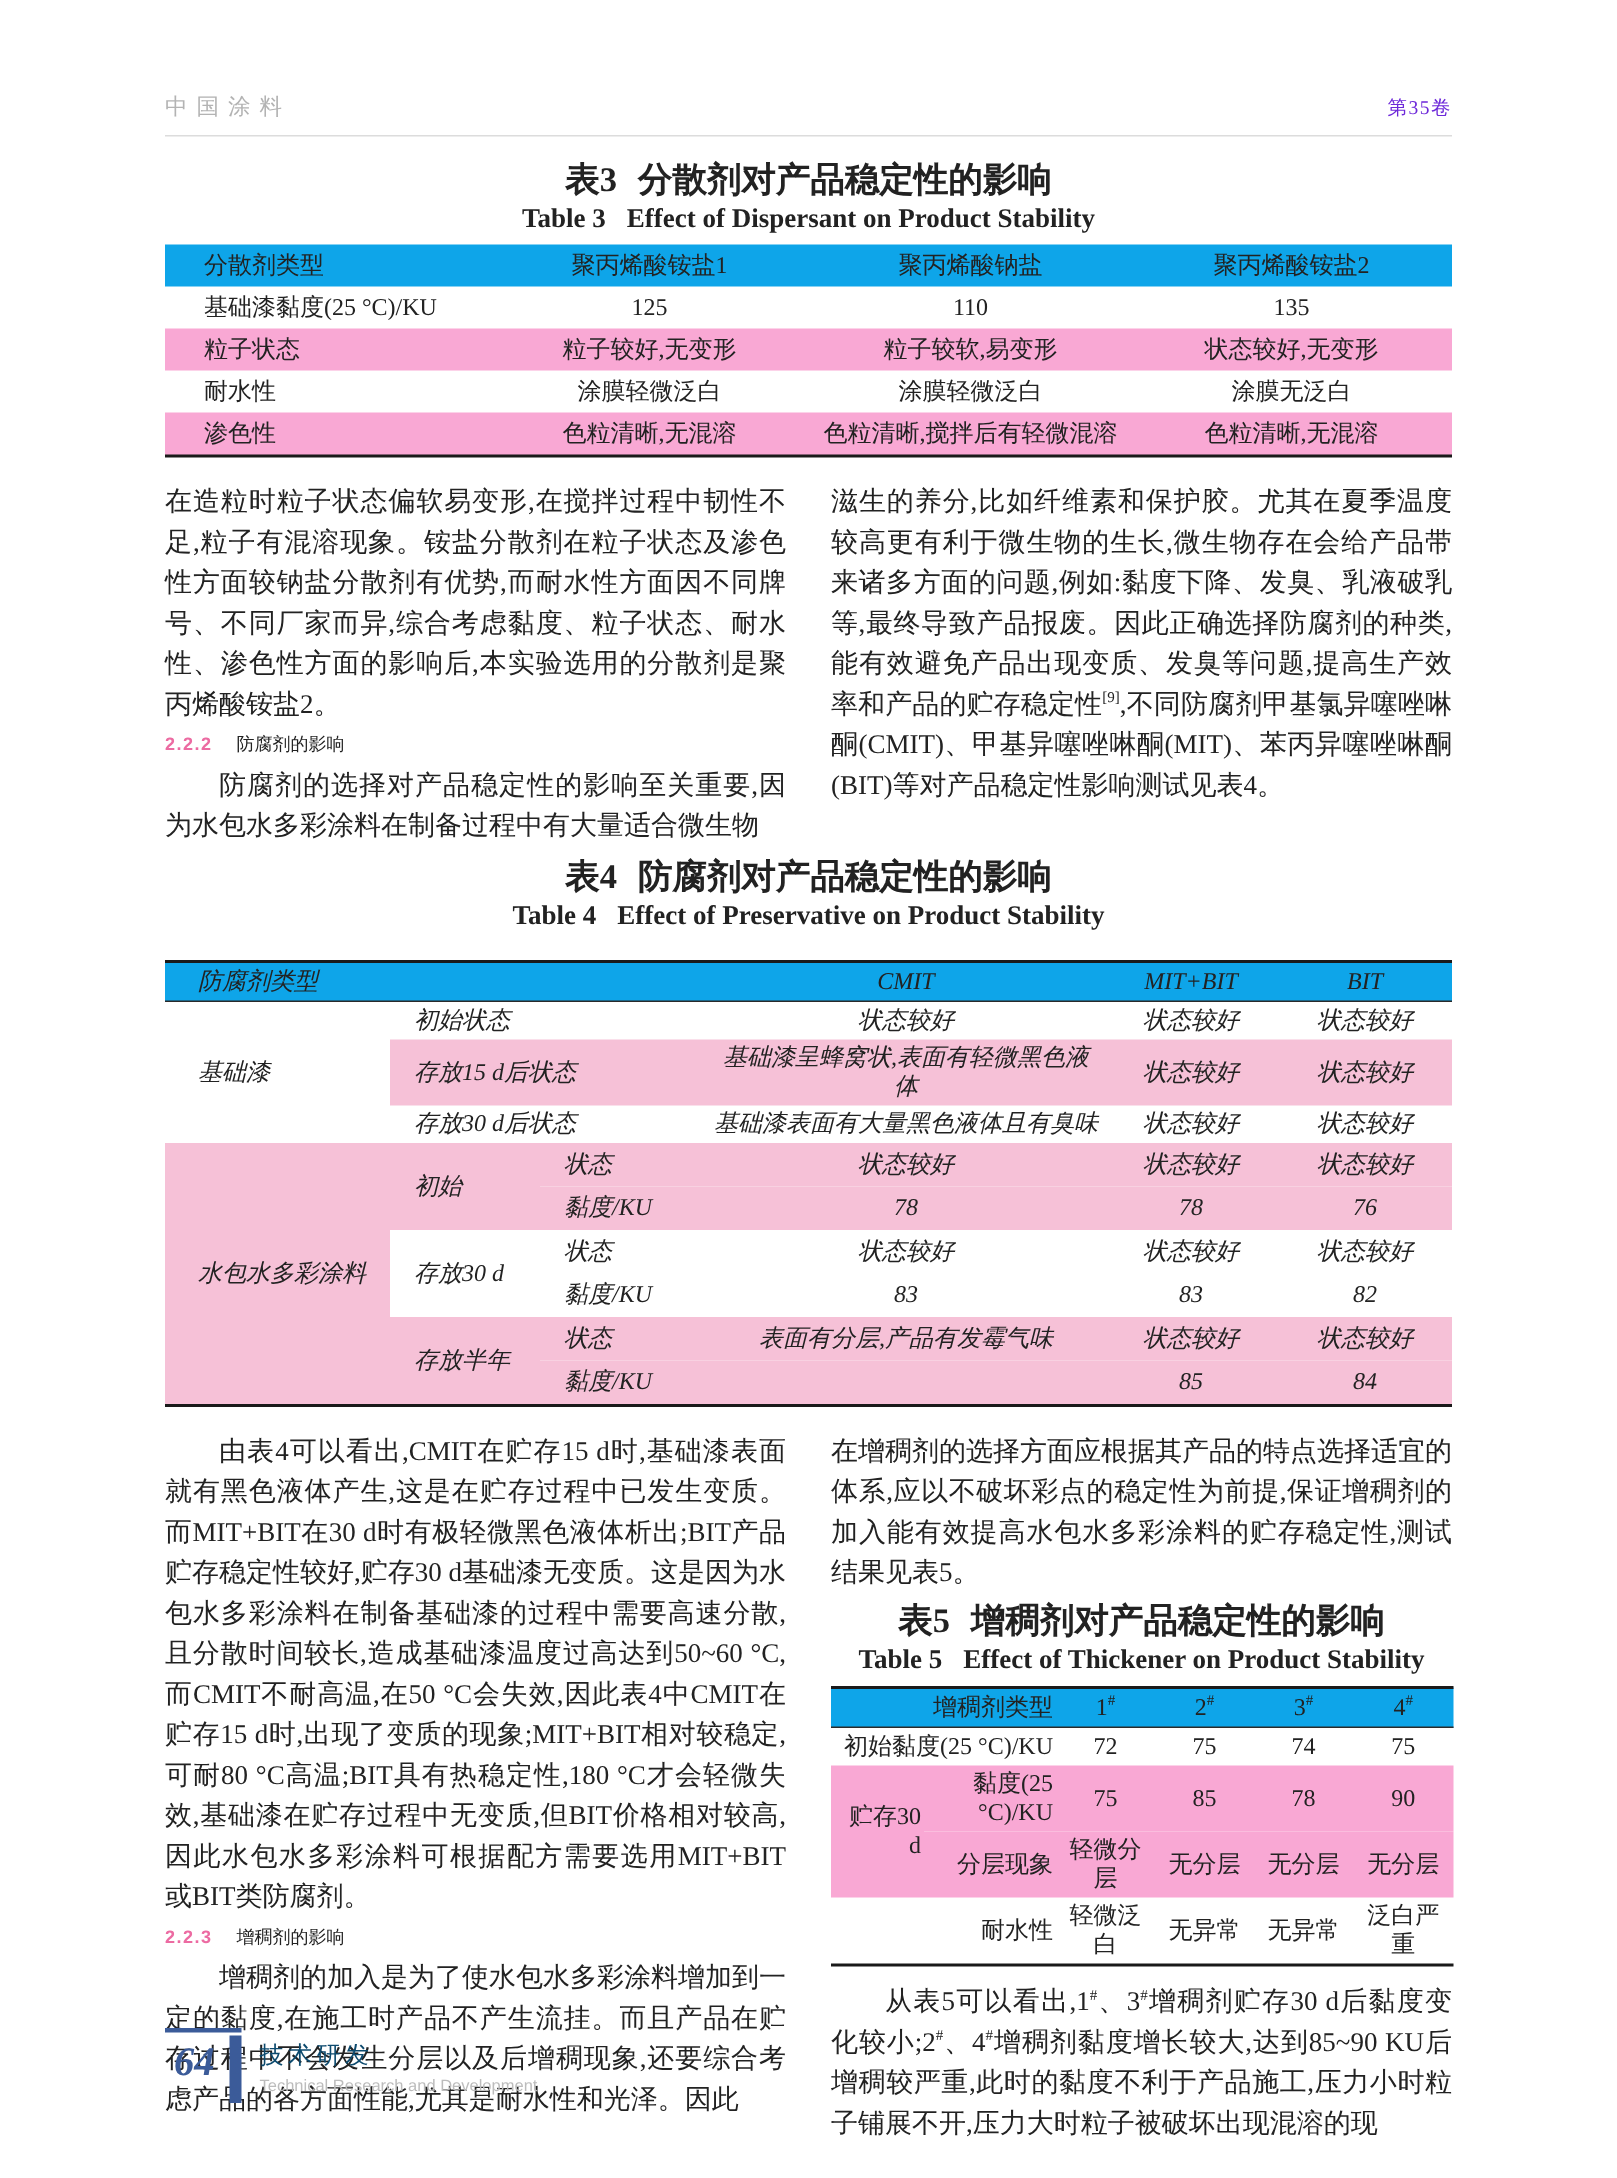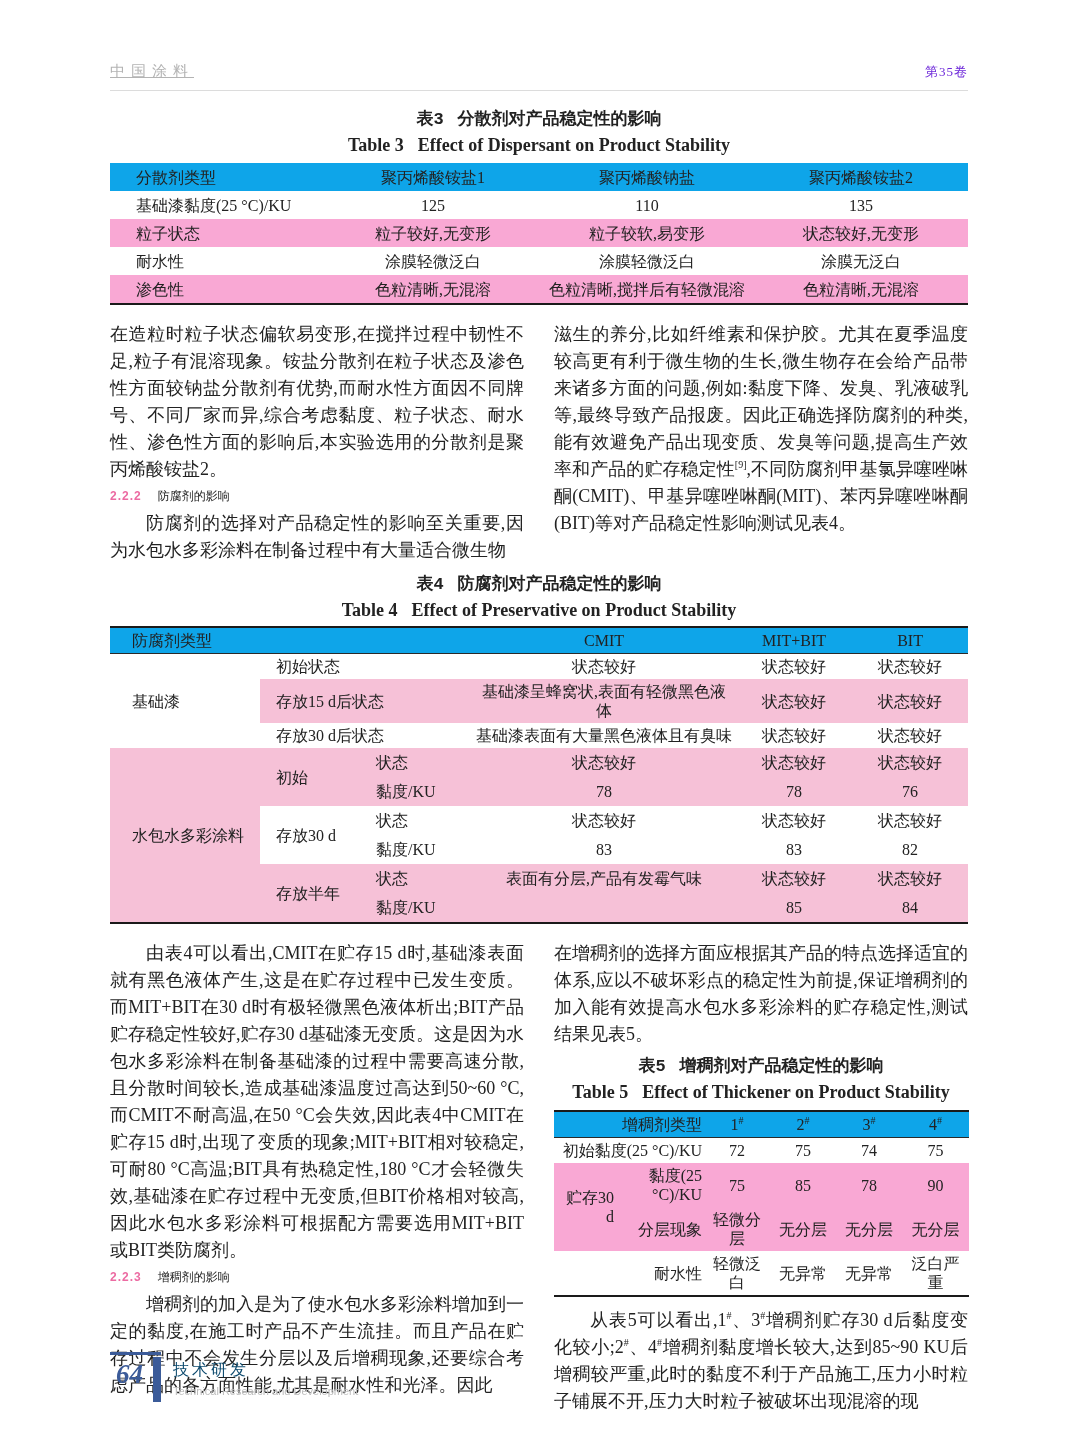--- a/index.html
+++ b/index.html
@@ -7,46 +7,46 @@
     width:1078px; height:1452px; background:#ffffff; position:relative;
     font-family:"Liberation Serif", serif; color:#222222; overflow:hidden;
   }
   .page { width:858px; margin:0 0 0 110px; padding-top:62px; }
 
   
   .page-header {
     display:flex; justify-content:space-between; align-items:flex-end;
     border-bottom:1px solid #dcdcdc; padding-bottom:9px;
   }
-  .journal-name { color:#b3b3b3; font-size:15px; letter-spacing:6px; font-family:"Liberation Sans", sans-serif;text-decoration:underline; }
+  .journal-name { color:#b3b3b3; font-size:15px; letter-spacing:6px; font-family:"Liberation Sans", sans-serif; }
   .volume-label { color:#6d28d9; font-size:13px; letter-spacing:1px; }
 
   
   .caption { text-align:center; }
-  .cap-zh { font-size:17px; font-weight:bold; font-family:Liberation Mono, monospace; line-height:22px; }
+  .cap-zh { font-size:23px; font-weight:bold; font-family:Liberation Serif, serif; line-height:22px; }
   .cap-en { font-size:18px; font-weight:bold; font-family:"Liberation Serif", serif; line-height:24px; margin-top:2px; }
   .cap-label { margin-right:14px; }
   .cap3 { margin-top:18px; }
   .cap4 { margin-top:10px; }
   .cap5 { margin-top:8px; }
 
   
   table { border-collapse:collapse; table-layout:fixed; }
   td { text-align:center; vertical-align:middle; font-size:16px; line-height:19px; padding:3px 4px; }
   td.l { text-align:left; }
   .hdr td { background:#0ea5e9; }
   td.stripe { background:#f6c1d7; }
   tr.stripe td { background:#f9a8d4; }
   td.white { background:#ffffff; }
 
   .t3 { width:858px; margin-top:6px; border-bottom:2px solid #1a1a1a; }
   .t3 td { height:22px; }
   .t3 td.l { padding-left:26px; }
 
-  .t4 { width:858px; margin-top:4px; border-top:2px solid #1a1a1a; border-bottom:2px solid #1a1a1a; }
+  .t4 { width:858px; margin-top:18px; border-top:2px solid #1a1a1a; border-bottom:2px solid #1a1a1a;font-style:italic; }
   .t4 tr.hdr td { border-bottom:1px solid #2a2a2a; }
   .t4 td.l { padding-left:16px; }
   .t4 td.grp { padding-left:22px; }
   .t4 tr.g2 td { height:23px; }
 
   .t5 { width:415px; margin-top:6px; border-top:2px solid #1a1a1a; border-bottom:2px solid #1a1a1a; }
   .t5 tr.hdr td { border-bottom:1px solid #2a2a2a; }
   .t5 td { font-size:16px; padding:3px 2px; }
   .t5 td.l { text-align:right; padding-left:8px; }
   sup { font-size:10px; line-height:0; }

